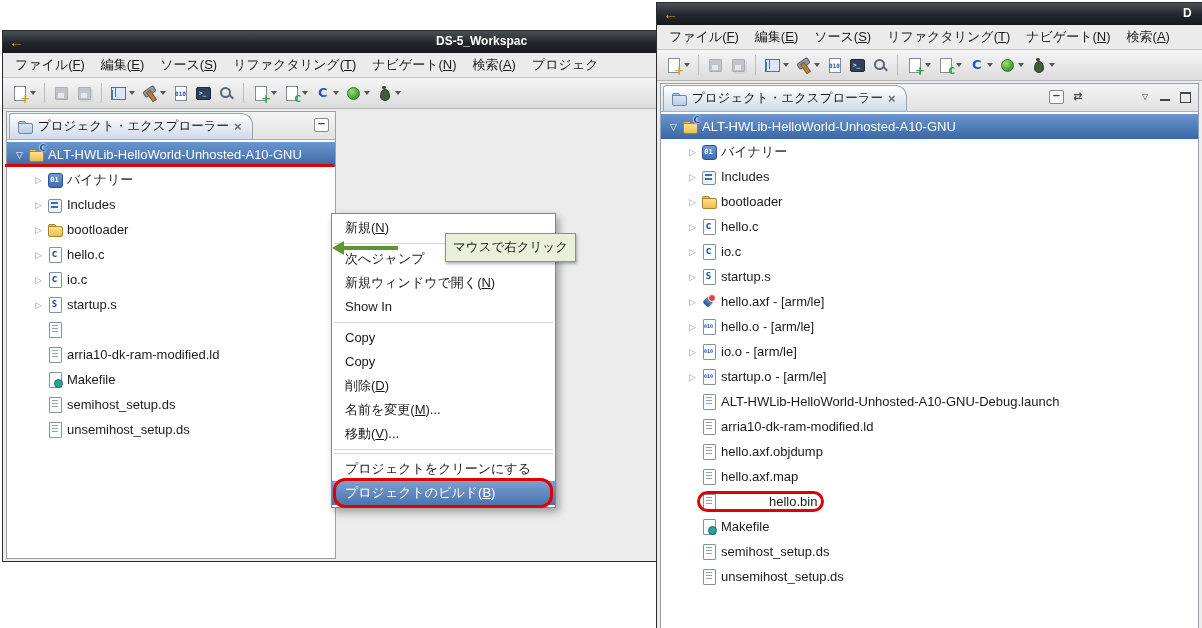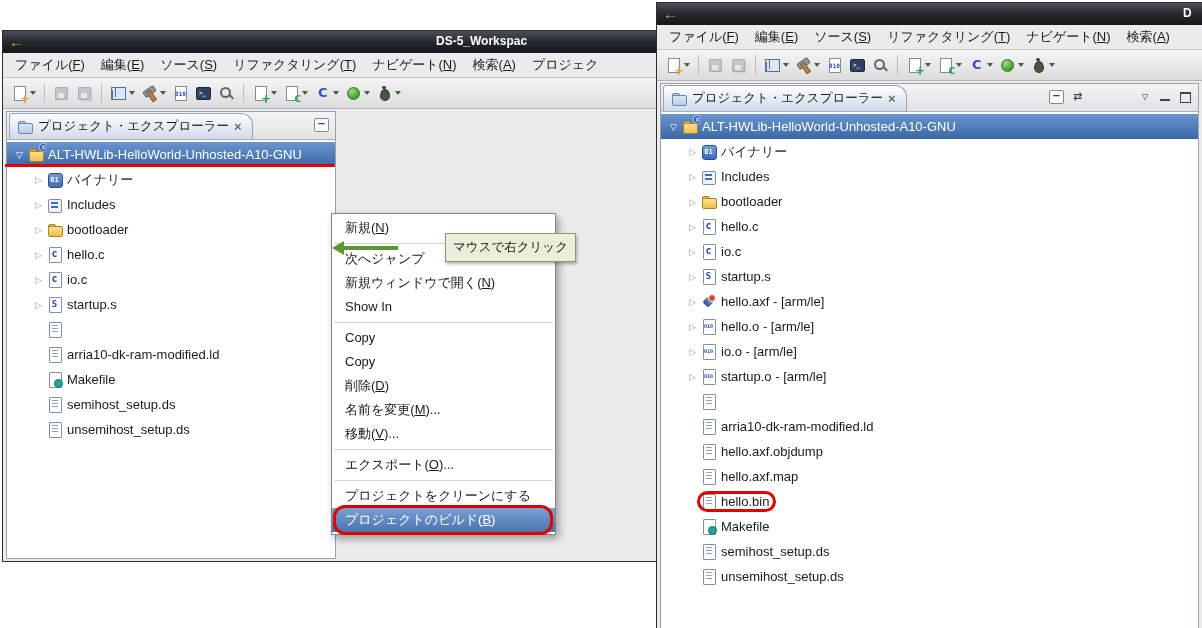--- a/index.html
+++ b/index.html
@@ -99,21 +99,21 @@
   .cm-item{position:relative;height:24px;line-height:24px;padding:0 16px 0 13px;white-space:nowrap;}
   .cm-item u{text-decoration:underline;}
   .cm-item.highlighted{background:linear-gradient(#7aa0d4,#4a74ad);color:#fff;}
   .cm-sep{height:1px;background:#d6d6d6;margin:3px 2px;}
   .cm-item.annotated::after{content:"";position:absolute;left:1px;right:2px;top:-3px;bottom:-3px;border:3px solid var(--annotation-red,#e10000);border-radius:12px;pointer-events:none;}
   
   #red-underline{position:absolute;left:5px;top:164px;width:329px;height:3px;background:var(--annotation-red,#e10000);z-index:25;}
   #green-arrow{position:absolute;left:344px;top:246px;width:54px;height:4px;background:var(--arrow-green,#5e9732);z-index:40;}
   #green-arrow .head{position:absolute;left:-12px;top:-5px;width:0;height:0;border-top:7px solid transparent;border-bottom:7px solid transparent;border-right:12px solid var(--arrow-green,#5e9732);}
   #callout{position:absolute;left:397px;top:233px;width:129px;height:27px;background:var(--callout-bg,#e9efd8);border:1px solid #8a9a6a;box-shadow:1px 2px 3px rgba(0,0,0,.3);display:flex;align-items:center;justify-content:center;font-size:12.5px;z-index:41;margin-left:48px;}
-  .ring-wrap{position:relative;display:flex;align-items:center;}
+  .ring-wrap{position:relative;display:flex;align-items:center;gap:48px;}
   .ring-wrap::after{content:"";position:absolute;left:-4px;right:-7px;top:-3px;bottom:-2px;border:3px solid var(--annotation-red,#e10000);border-radius:11px;pointer-events:none;}
 </style>
 </head>
 <body>
 
 <div class="window" id="left-window">
   <div class="titlebar">
     <span class="back-arrow">←</span>
     <span class="title left-title">DS-5_Workspac</span>
   </div>
@@ -390,20 +390,21 @@
           <span class="row-label">io.o - [arm/le]</span>
         </div>
         <div class="tree-row depth1">
           <span class="row-arrow">▷</span>
           <span class="fi fi-o-file"></span>
           <span class="row-label">startup.o - [arm/le]</span>
         </div>
         <div class="tree-row depth1">
           <span class="row-arrow"></span>
           <span class="fi fi-text-file"></span>
+          <span class="row-label">ALT-HWLib-HelloWorld-Unhosted-A10-GNU-Debug.launch</span>
         </div>
         <div class="tree-row depth1">
           <span class="row-arrow"></span>
           <span class="fi fi-text-file"></span>
           <span class="row-label">arria10-dk-ram-modified.ld</span>
         </div>
         <div class="tree-row depth1">
           <span class="row-arrow"></span>
           <span class="fi fi-text-file"></span>
           <span class="row-label">hello.axf.objdump</span>
@@ -446,21 +447,20 @@
     <div class="cm-item">次へジャンプ</div>
     <div class="cm-item">新規ウィンドウで開く(<u>N</u>)</div>
     <div class="cm-item">Show In</div>
     <div class="cm-sep"></div>
     <div class="cm-item">Copy</div>
     <div class="cm-item">Copy</div>
     <div class="cm-item">削除(<u>D</u>)</div>
     <div class="cm-item">名前を変更(<u>M</u>)...</div>
     <div class="cm-item">移動(<u>V</u>)...</div>
     <div class="cm-sep"></div>
-    <div class="cm-item">エクスポート(<u>O</u>)...</div>
     <div class="cm-sep"></div>
     <div class="cm-item">プロジェクトをクリーンにする</div>
     <div class="cm-item highlighted annotated">プロジェクトのビルド(<u>B</u>)</div>
   </div>
 <div id="green-arrow">
     <span class="head"></span>
   </div>
 <div id="callout">
   <span>マウスで右クリック</span>
 </div>

